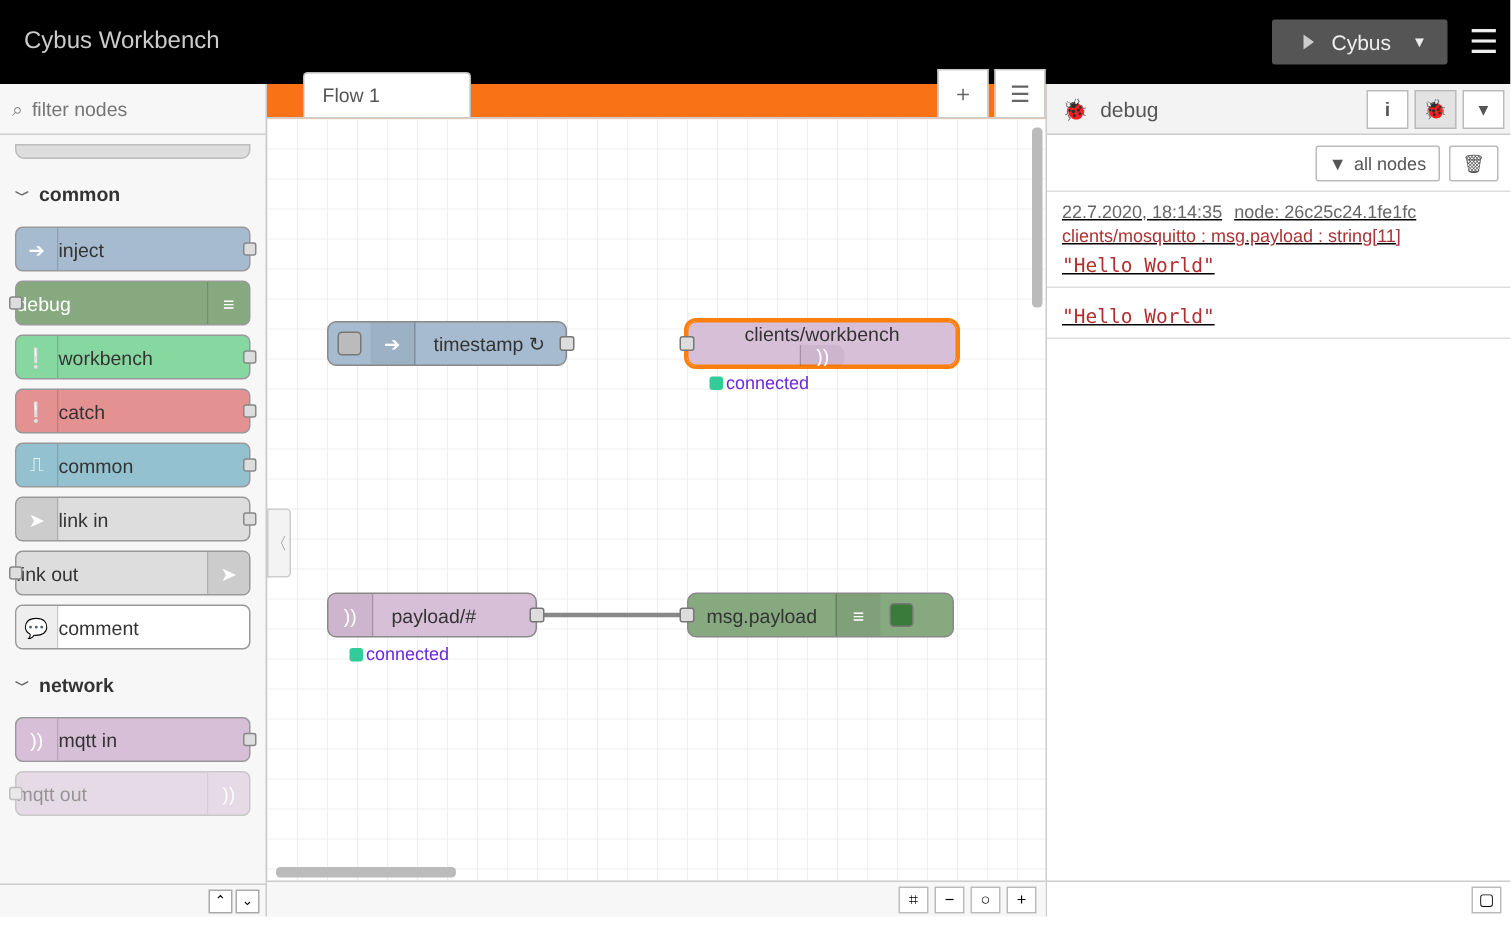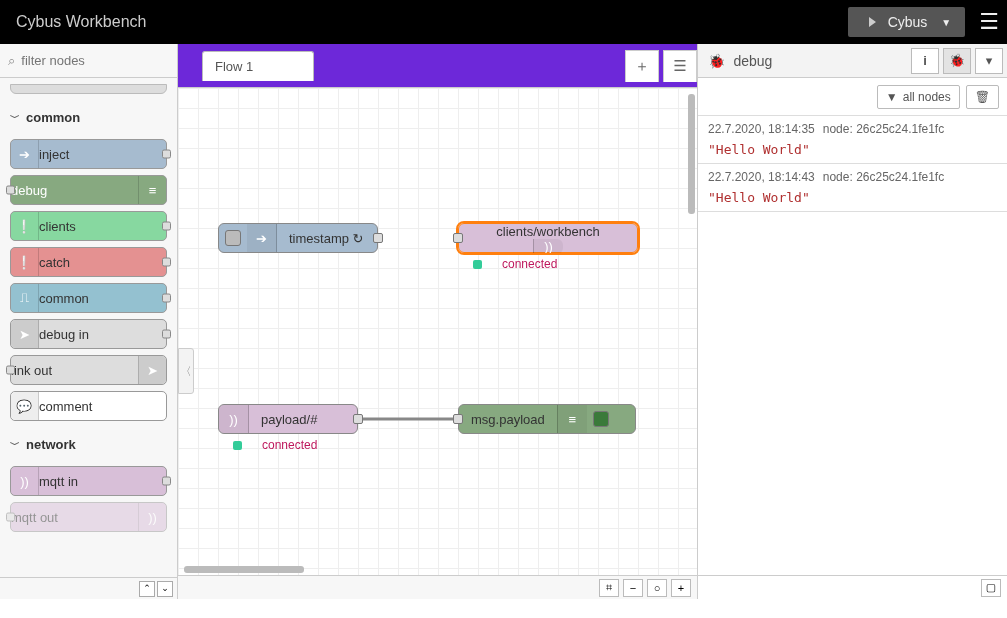--- a/index.html
+++ b/index.html
@@ -1,18 +1,18 @@
 <!DOCTYPE html>
 <html><head>
 <meta charset="utf-8">
 <style>
 * { margin: 0; padding: 0; box-sizing: border-box; font-family: -apple-system, Helvetica, Arial, sans-serif; }
 body { width: 1007px; height: 618px; overflow: hidden; background: #fff; }
 
-.header { height: 44px; background: #000; display: flex; align-items: center; padding: 0 8px; color: #aaa; }
+.header { height: 56px; background: #000; display: flex; align-items: center; padding: 0 8px; color: #aaa; }
 .header-title { font-size: 16px; color: #ccc; margin-left: 8px; }
 .header-spacer { flex: 1; }
 .deploy-btn { background: #555; color: #eee; border: none; height: 30px; padding: 0 14px; display: flex; align-items: center; gap: 10px; cursor: pointer; font-size: 14px; border-radius: 2px; }
 .deploy-btn .caret { font-size: 10px; margin-left: 4px; }
 .hamburger { color: #eee; font-size: 22px; margin-left: 14px; cursor: pointer; }
 
 .main { display: flex; height: 555px; }
 .palette { width: 178px; border-right: 1px solid #ccc; background: #f7f7f7; display: flex; flex-direction: column; }
 .filter-box { height: 34px; border-bottom: 1px solid #ccc; display: flex; align-items: center; padding: 0 8px; color: #888; font-size: 13px; gap: 6px; }
 .filter-box input { border: none; background: transparent; outline: none; font-size: 13px; width: 100%; }
@@ -34,57 +34,57 @@
 .bg-catch { background: #e49191; }
 .bg-status { background: #94c1d0; }
 .bg-link { background: #ddd; }
 .bg-comment { background: #fff; }
 .bg-mqtt { background: #d8bfd8; }
 
 .pal-foot { height: 22px; border-top: 1px solid #ccc; display:flex; justify-content:flex-end; align-items:center; padding:0 4px; gap:2px; }
 .pal-foot button { width:16px; height:16px; border:1px solid #aaa; background:#fff; font-size:9px; line-height:1; cursor:pointer; }
 
 .workspace { flex: 1; display: flex; flex-direction: column; position: relative; }
-.tab-bar { height: 44px; border-bottom: 1px solid #ccc; display: flex; align-items: center; padding-left: 24px; background:#6d28d9; }
+.tab-bar { height: 23px; border-bottom: 1px solid #ccc; display: flex; align-items: flex-end; padding-left: 24px; background:#f97316; }
 .tab { border: 1px solid #bbb; border-bottom: none; background: #fff; padding: 7px 60px 7px 12px; font-size: 13px; color: #555; border-radius: 3px 3px 0 0; }
 .tab-tools { margin-left: auto; display: flex; }
 .tab-tool { width: 34px; height: 32px; border: 1px solid #ccc; border-bottom:none; background: #fff; display: flex; align-items: center; justify-content: center; color: #666; cursor: pointer; font-size:15px; }
 .tab-tool + .tab-tool { margin-left:4px; }
 
 .canvas-wrap { flex: 1; position: relative; overflow: hidden; }
 .canvas { position: absolute; inset: 0; background-image: linear-gradient(#eee 1px, transparent 1px), linear-gradient(90deg, #eee 1px, transparent 1px); background-size: 20px 20px; }
 .v-scroll { position:absolute; right:2px; top:6px; width:7px; height:120px; background:#bbb; border-radius:3px; }
 .h-scroll { position:absolute; left:6px; bottom:2px; height:7px; width:120px; background:#bbb; border-radius:3px; }
 .collapse-handle { position:absolute; left:0; top:260px; width:16px; height:46px; background:#f3f3f3; border:1px solid #ccc; display:flex; align-items:center; justify-content:center; color:#888; font-size:11px; cursor:pointer; border-radius:0 3px 3px 0;}
 
 .flow-node { position: absolute; height: 30px; border-radius: 6px; border: 1px solid #888; display: flex; align-items: center; font-size: 13px; color: #333; }
 .flow-node.selected { outline: 2px solid #ff7f0e; border-color:#ff7f0e;flex-direction:column; }
 .fn-icon { width: 30px; height: 100%; display:flex; align-items:center; justify-content:center; border-right:1px solid rgba(0,0,0,.2); border-radius:6px 0 0 6px; color:#fff; background:rgba(0,0,0,.05);}
 .fn-icon-r { width: 30px; height: 100%; display:flex; align-items:center; justify-content:center; border-left:1px solid rgba(0,0,0,.2); border-radius:0 6px 6px 0; color:#fff; background:rgba(0,0,0,.05);}
 .fn-label { padding: 0 12px; }
 .fn-btn { width:16px; height:16px; background:#bbb; border:1px solid #777; border-radius:3px; margin:0 6px;}
 .fn-port { position:absolute; width:10px; height:10px; background:#ddd; border:1px solid #777; border-radius:2px; top:50%; transform:translateY(-50%);}
 .fn-port.l { left:-6px; } .fn-port.r { right:-6px; }
-.fn-status { position:absolute; left:14px; top:33px; display:flex; align-items:center; gap:20px; font-size:12px; color:#be185d; }
+.fn-status { position:absolute; left:14px; top:33px; display:flex; align-items:center; gap:2px; font-size:12px; color:#6d28d9; }
 .fn-status .dot { width:9px; height:9px; background:#3c9; border-radius:2px; }
 
 .wire { position:absolute; stroke:#888; stroke-width:3; fill:none; }
 
 .ws-footer { height: 24px; border-top: 1px solid #ccc; display:flex; align-items:center; justify-content:flex-end; padding:0 6px; gap:4px; background:#f7f7f7;}
 .ws-footer button { width:20px; height:18px; border:1px solid #bbb; background:#fff; font-size:11px; cursor:pointer; display:flex; align-items:center; justify-content:center;}
 
 .sidebar { width: 310px; border-left: 1px solid #ccc; display:flex; flex-direction:column; }
 .sb-header { height:34px; border-bottom:1px solid #ccc; display:flex; align-items:center; padding-left:10px; background:#f3f3f3; }
 .sb-title { flex:1; display:flex; align-items:center; gap:8px; font-size:14px; color:#555; }
 .sb-tool { width:28px; height:26px; border:1px solid #bbb; background:#fff; display:flex; align-items:center; justify-content:center; color:#555; cursor:pointer; margin-right:4px; font-size:13px;}
 .sb-tool.active { background:#e3e3e3; }
 .sb-toolbar { height:38px; border-bottom:1px solid #ddd; display:flex; align-items:center; justify-content:flex-end; padding:0 8px; gap:6px; }
 .sb-btn { border:1px solid #bbb; background:#fff; padding:4px 8px; font-size:12px; color:#555; cursor:pointer; display:flex; align-items:center; gap:5px; border-radius:2px;}
 .sb-body { flex:1; overflow:auto; font-size:12px; }
-.dbg-msg { border-bottom:1px solid #ddd; padding:6px 10px; }
+.dbg-msg { border-bottom:1px solid #ddd; padding:6px 10px;text-decoration:underline; }
 .dbg-line1 { color:#666; }
 .dbg-line1 .ts { margin-right:8px; }
 .dbg-line2 { color:#aa3333; margin-top:2px; }
 .dbg-payload { font-family: monospace; color:#b03030; margin-top:6px; font-size:13px; }
 .sb-footer { height:24px; border-top:1px solid #ccc; display:flex; justify-content:flex-end; align-items:center; padding:0 6px; }
 .sb-footer button { width:20px; height:18px; border:1px solid #bbb; background:#fff; font-size:11px; cursor:pointer;}
 
 svg.ico { width:16px; height:16px; }
 </style>
 </head>
@@ -122,36 +122,36 @@
           <span class="lbl">inject</span>
           <div class="pal-port-r"></div>
         </div>
       <div class="pal-node bg-debug">
           <div class="pal-port-l"></div>
           <span class="lbl" style="color:#fff">debug</span>
           <div class="icon-r bg-debug">≡</div>
         </div>
       <div class="pal-node bg-complete">
           <div class="icon bg-complete">❕</div>
-          <span class="lbl">clients</span>
+          <span class="lbl">workbench</span>
           <div class="pal-port-r"></div>
         </div>
       <div class="pal-node bg-catch">
           <div class="icon bg-catch">❕</div>
           <span class="lbl">catch</span>
           <div class="pal-port-r"></div>
         </div>
       <div class="pal-node bg-status">
           <div class="icon bg-status">⎍</div>
           <span class="lbl">common</span>
           <div class="pal-port-r"></div>
         </div>
       <div class="pal-node bg-link">
           <div class="icon" style="background:#ccc">➤</div>
-          <span class="lbl">debug in</span>
+          <span class="lbl">link in</span>
           <div class="pal-port-r"></div>
         </div>
       <div class="pal-node bg-link">
           <div class="pal-port-l"></div>
           <span class="lbl">link out</span>
           <div class="icon-r" style="background:#ccc">➤</div>
         </div>
       <div class="pal-node bg-comment">
           <div class="icon" style="background:#eee;color:#bbb">💬</div>
           <span class="lbl">comment</span>
@@ -257,24 +257,24 @@
           <span>▼</span>
           <span>all nodes</span>
         </button>
       <button class="sb-btn">
           <span>🗑</span>
         </button>
     </div>
     <div class="sb-body">
       <div class="dbg-msg">
         <div class="dbg-line1"><span class="ts">22.7.2020, 18:14:35</span><span>node: 26c25c24.1fe1fc</span></div>
+        <div class="dbg-line2">clients/mosquitto : msg.payload : string[11]</div>
         <div class="dbg-payload">"Hello World"</div>
       </div>
       <div class="dbg-msg">
-        <div class="dbg-line1"><span class="ts">22.7.2020, 18:14:43</span><span>node: 26c25c24.1fe1fc</span></div>
         <div class="dbg-payload">"Hello World"</div>
       </div>
     </div>
     <div class="sb-footer">
         <button>▢</button>
       </div>
   </div>
 </div>
 
 </body></html>

